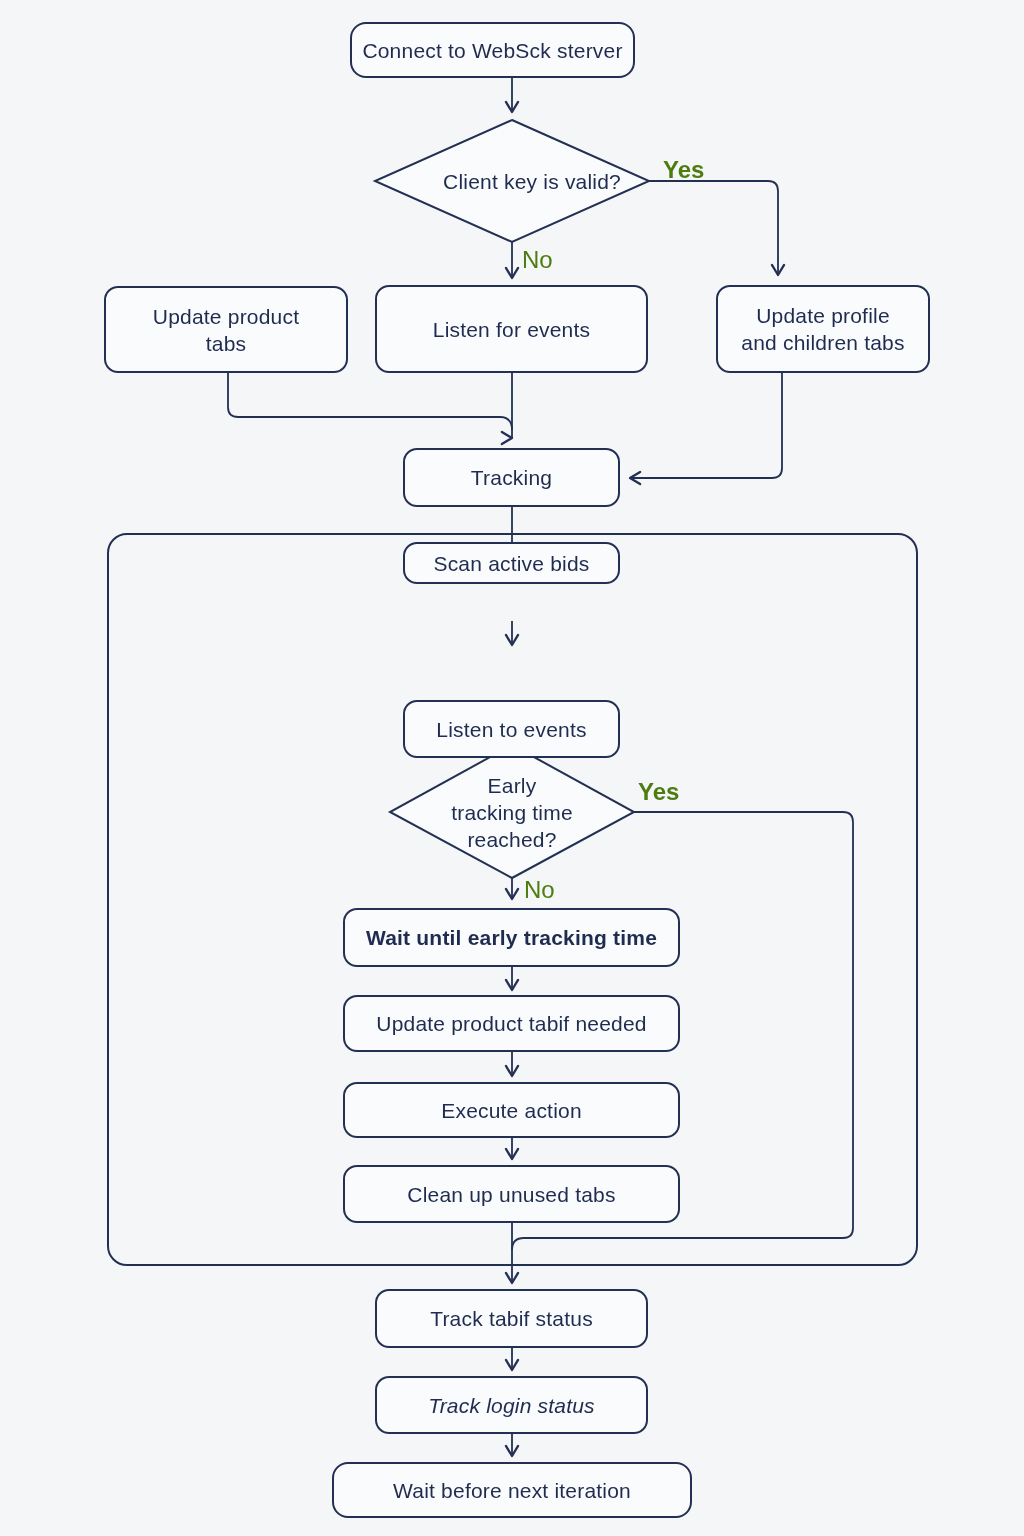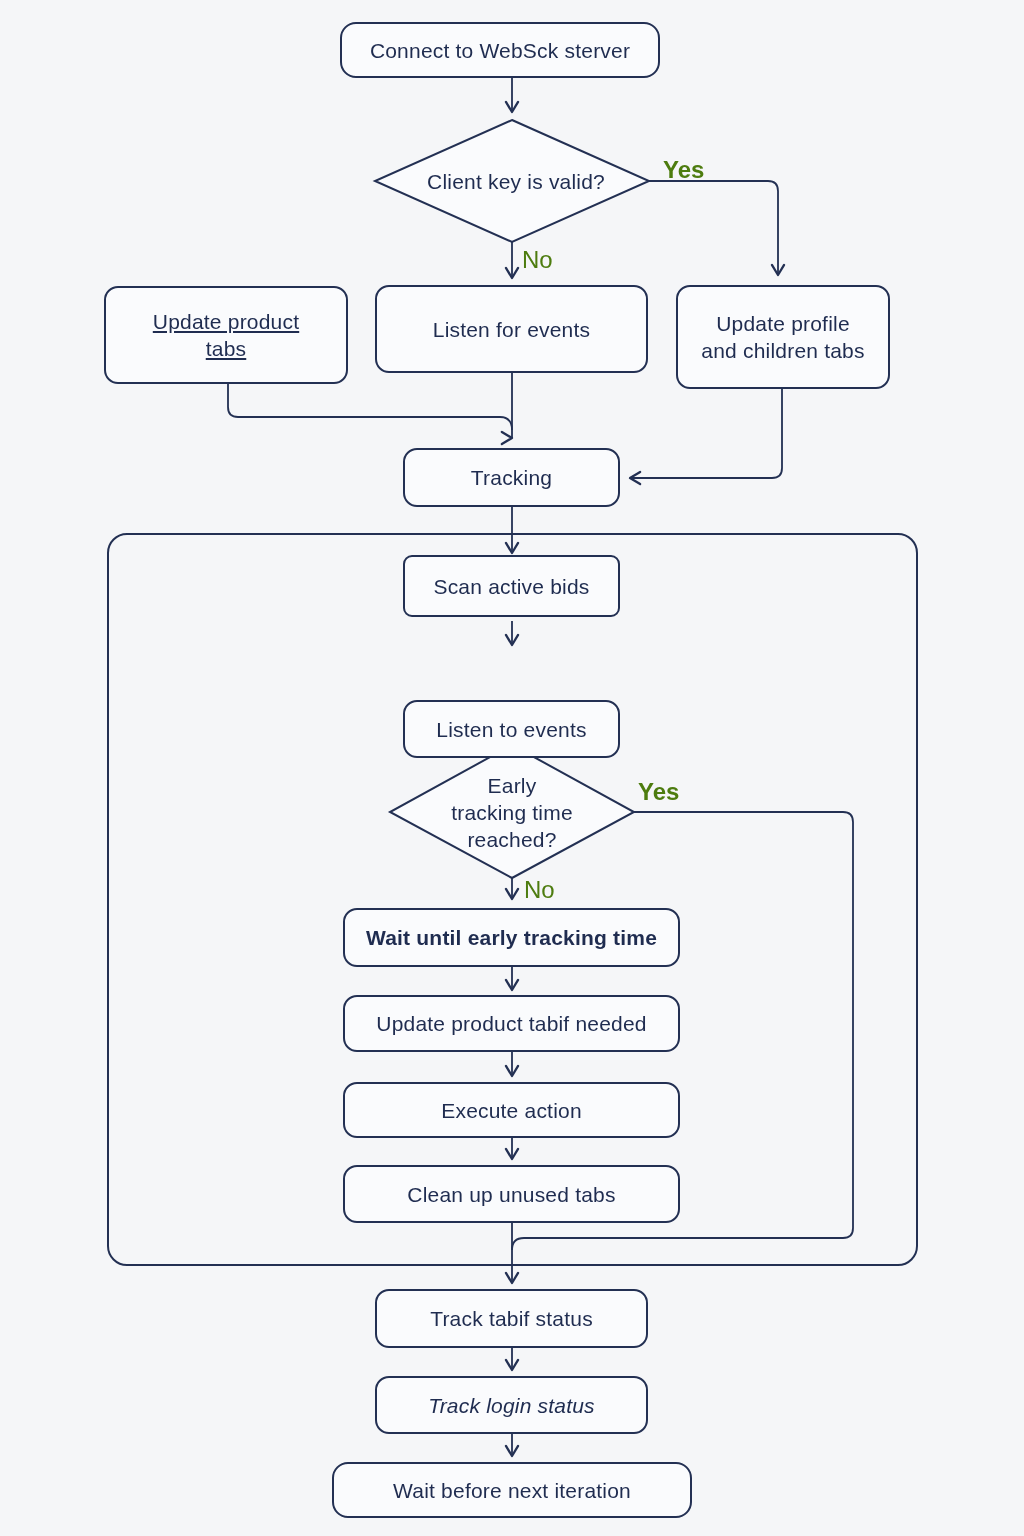--- a/index.html
+++ b/index.html
@@ -113,43 +113,43 @@
 
       <path d="M512,1434 L512,1456" marker-end="url(#arr)"></path>
     </g>
 
     <polygon points="512,120 649,181 512,242 375,181" fill="#fafbfd" stroke="#233053" stroke-width="2"></polygon>
     <polygon points="512,745 634,812 512,878 390,812" fill="#fafbfd" stroke="#233053" stroke-width="2"></polygon>
   </svg>
 
   <div class="loop-frame" style="left:107px;top:533px;width:811px;height:733px;"></div>
 
-  <div class="node bold-border" style="left:340px;top:22px;width:320px;height:56px;border-radius:16px;">
+  <div class="node bold-border" style="left:350px;top:22px;width:285px;height:56px;border-radius:16px;">
     <span class="line">Connect to WebSck sterver</span>
   </div>
 
-  <div class="node" style="left:104px;top:286px;width:244px;height:98px;text-decoration:underline;">
+  <div class="node" style="left:104px;top:286px;width:244px;height:87px;">
     <span class="line">Update product</span>
     <span class="line">tabs</span>
   </div>
 
   <div class="node bold-border" style="left:375px;top:285px;width:273px;height:88px;">
     <span class="line">Listen for events</span>
   </div>
 
-  <div class="node" style="left:676px;top:285px;width:214px;height:104px;">
+  <div class="node" style="left:716px;top:285px;width:214px;height:88px;">
     <span class="line">Update profile</span>
     <span class="line" style="white-space:nowrap;">and children tabs</span>
   </div>
 
   <div class="node" style="left:403px;top:448px;width:217px;height:59px;">
     <span class="line">Tracking</span>
   </div>
 
-  <div class="node" style="left:403px;top:555px;width:217px;height:62px;border-radius:9px;">
+  <div class="node" style="left:403px;top:542px;width:217px;height:42px;">
     <span class="line">Scan active bids</span>
   </div>
 
   <div class="node" style="left:403px;top:655px;width:217px;height:58px;margin-top:45px;">
     <span class="line">Listen to events</span>
   </div>
 
   <div class="node" style="left:343px;top:908px;width:337px;height:59px;font-weight:bold;">
     <span class="line">Wait until early tracking time</span>
   </div>
@@ -171,21 +171,21 @@
   </div>
 
   <div class="node" style="left:375px;top:1376px;width:273px;height:58px;font-style:italic;">
     <span class="line">Track login status</span>
   </div>
 
   <div class="node" style="left:332px;top:1462px;width:360px;height:56px;border-radius:16px;">
     <span class="line">Wait before next iteration</span>
   </div>
 
-  <div class="dtext" style="left:396px;top:151px;width:240px;height:60px;">
+  <div class="dtext" style="left:412px;top:151px;width:240px;height:60px;">
     <span class="line">Client key is valid?</span>
   </div>
 
   <div class="dtext" style="left:432px;top:771px;width:160px;height:82px;align-items:center;">
     <span class="line">Early</span>
     <span class="line">tracking time</span>
     <span class="line">reached?</span>
   </div>
 
   <span class="edge-label yes" style="left:663px;top:156px;">Yes</span>

